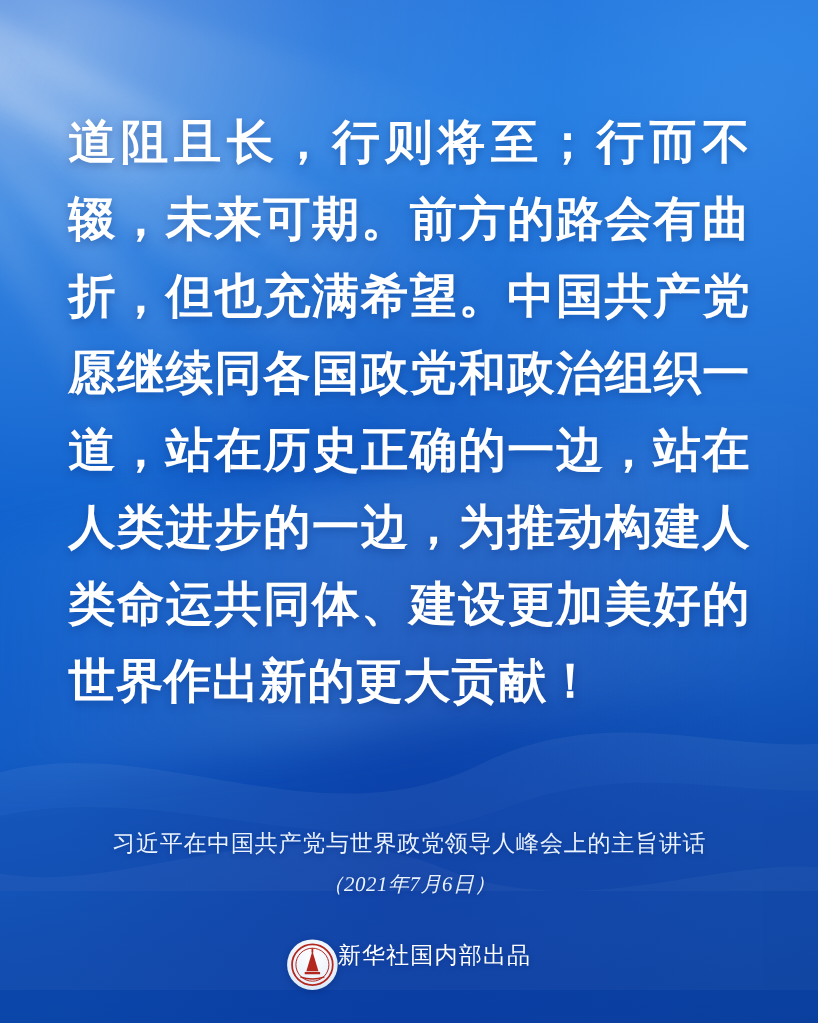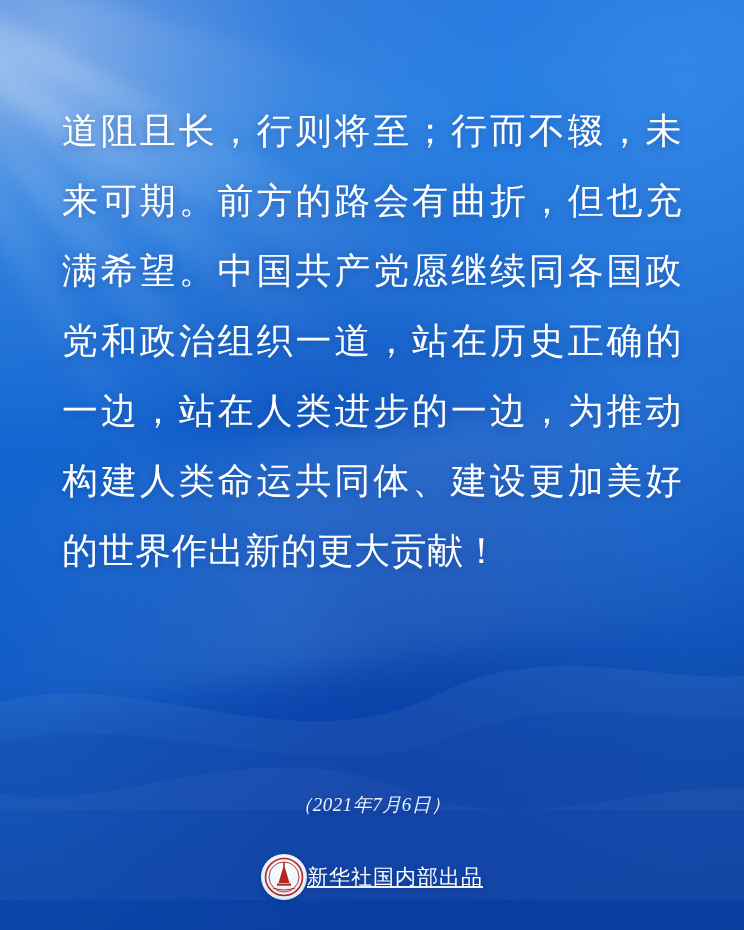--- a/index.html
+++ b/index.html
@@ -72,24 +72,24 @@
     flex-direction: column;
   }
 
   .quote-wrap {
     padding: 96px 62px 0 62px;
     flex: 0 0 auto;
   }
 
   .quote {
     color: #ffffff;
-    font-size: 36px;
+    font-size: 43px;
     line-height: 70px;
     letter-spacing: 0.5px;
-    font-weight: 400;
+    font-weight: 700;
     text-shadow: 0 2px 8px rgba(4,38,110,0.35);
     text-align: justify;
     text-justify: inter-character;
   }
 
   .caption-block {
     margin-top: auto;
     padding: 0 36px 0 36px;
     text-align: center;
     color: #eaf3ff;
@@ -108,23 +108,21 @@
     line-height: 30px;
     letter-spacing: .5px;
     text-shadow: 0 1px 5px rgba(4,38,110,0.45);
     font-style: italic;
   }
 
   .footer {
     margin-top: 34px;
     margin-bottom: 30px;
     display: flex;
-    align-items: center;
     justify-content: center;
-    text-decoration: underline;
   }
 
   .logo {
     width: 46px;
     height: 46px;
     border-radius: 50%;
     background: radial-gradient(circle at 50% 35%, #ffffff 0%, #e9f1fb 60%, #cfe0f5 100%);
     display: flex;
     align-items: center;
     justify-content: center;
@@ -159,20 +157,21 @@
     <path d="M0,180 C120,240 260,120 420,190 C560,250 690,150 800,205 L800,300 L0,300 Z" fill="rgba(255,255,255,0.09)"></path>
   </svg>
 
   <div class="content">
 
     <div class="quote-wrap">
       <div class="quote">道阻且长，行则将至；行而不辍，未来可期。前方的路会有曲折，但也充满希望。中国共产党愿继续同各国政党和政治组织一道，站在历史正确的一边，站在人类进步的一边，为推动构建人类命运共同体、建设更加美好的世界作出新的更大贡献！</div>
     </div>
 
     <div class="caption-block">
+      <div class="caption-main">习近平在中国共产党与世界政党领导人峰会上的主旨讲话</div>
       <div class="caption-date">（2021年7月6日）</div>
 
       <div class="footer">
         <span class="logo">
           <svg width="40" height="40" viewBox="0 0 40 40" aria-hidden="true">
             <circle cx="20" cy="20" r="18.5" fill="none" stroke="#b3271e" stroke-width="1.6"></circle>
             <circle cx="20" cy="20" r="15" fill="none" stroke="#b3271e" stroke-width="0.9"></circle>
             <path d="M20 7.5 L25.5 26 L14.5 26 Z" fill="#b3271e"></path>
             <rect x="13" y="26.6" width="14" height="2.1" fill="#b3271e"></rect>
             <rect x="19.2" y="5" width="1.6" height="4" fill="#b3271e"></rect>

